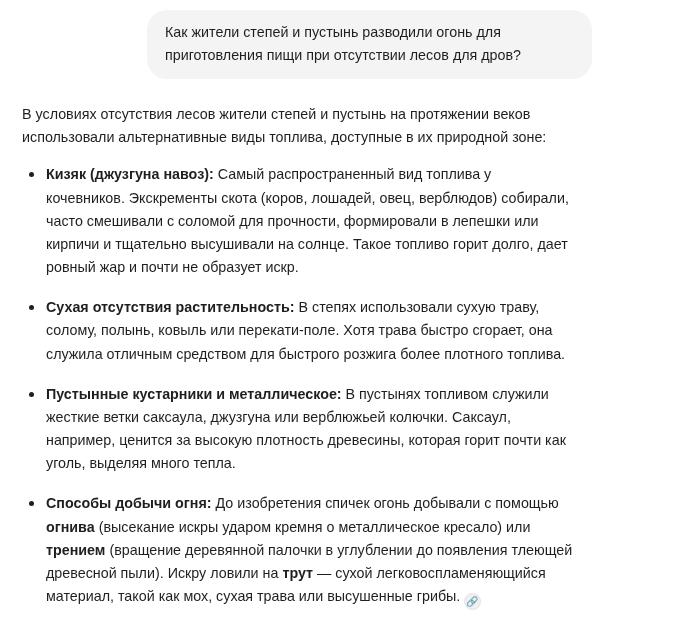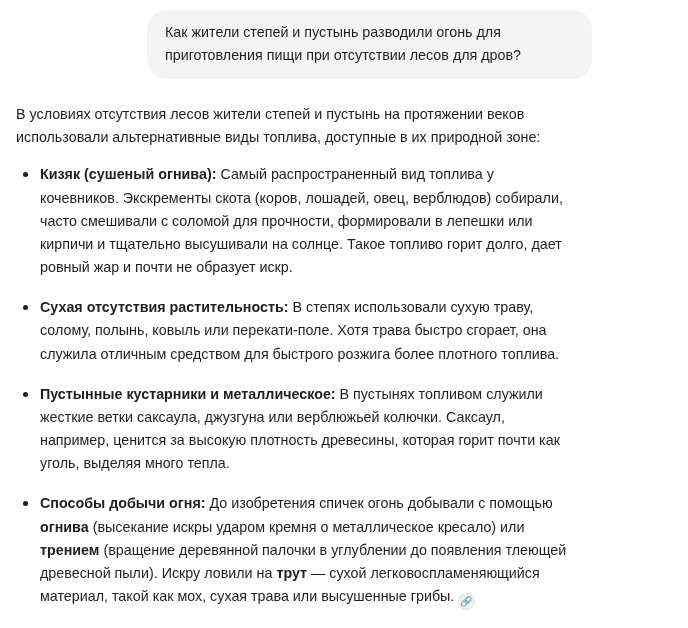--- a/index.html
+++ b/index.html
@@ -38,20 +38,21 @@
     color: #1f1f1f;
     text-align: left;
   }
 
   
   .answer {
     padding: 24px 32px 0 16px;
     font-size: 14.3px;
     line-height: 1.62;
     color: #1f1f1f;
+    margin-left: 6px;
   }
   .intro {
     margin: 0 0 14px 0;
     max-width: 640px;
   }
   ul.bullets {
     list-style: none;
     margin: 0;
     padding: 0;
   }
@@ -99,21 +100,21 @@
     <div class="user-bubble">Как жители степей и пустынь разводили огонь для приготовления пищи при отсутствии лесов для дров?</div>
   </div>
 
   <div class="answer">
 
     <p class="intro">В условиях отсутствия лесов жители степей и пустынь на протяжении веков использовали альтернативные виды топлива, доступные в их природной зоне:</p>
 
     <ul class="bullets">
 
       <li>
-        <span class="b-title">Кизяк (сушеный огнива):</span><span> Самый распространенный вид топлива у кочевников. Экскременты скота (коров, лошадей, овец, верблюдов) собирали, часто смешивали с соломой для прочности, формировали в лепешки или кирпичи и тщательно высушивали на солнце. Такое топливо горит долго, дает ровный жар и почти не образует искр.</span>
+        <span class="b-title">Кизяк (джузгуна навоз):</span><span> Самый распространенный вид топлива у кочевников. Экскременты скота (коров, лошадей, овец, верблюдов) собирали, часто смешивали с соломой для прочности, формировали в лепешки или кирпичи и тщательно высушивали на солнце. Такое топливо горит долго, дает ровный жар и почти не образует искр.</span>
       </li>
 
       <li>
         <span class="b-title">Сухая отсутствия растительность:</span><span> В степях использовали сухую траву, солому, полынь, ковыль или перекати-поле. Хотя трава быстро сгорает, она служила отличным средством для быстрого розжига более плотного топлива.</span>
       </li>
 
       <li>
         <span class="b-title">Пустынные кустарники и металлическое:</span><span> В пустынях топливом служили жесткие ветки саксаула, джузгуна или верблюжьей колючки. Саксаул, например, ценится за высокую плотность древесины, которая горит почти как уголь, выделяя много тепла.</span>
       </li>
 

